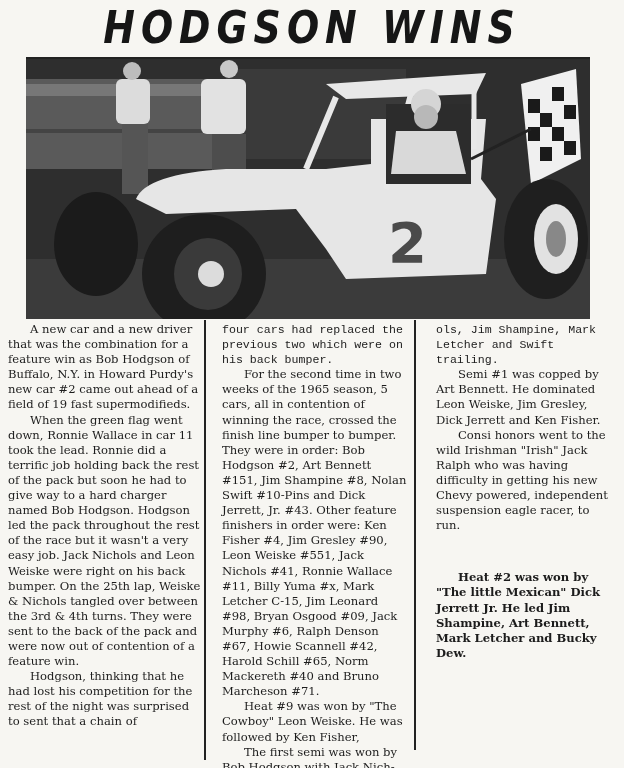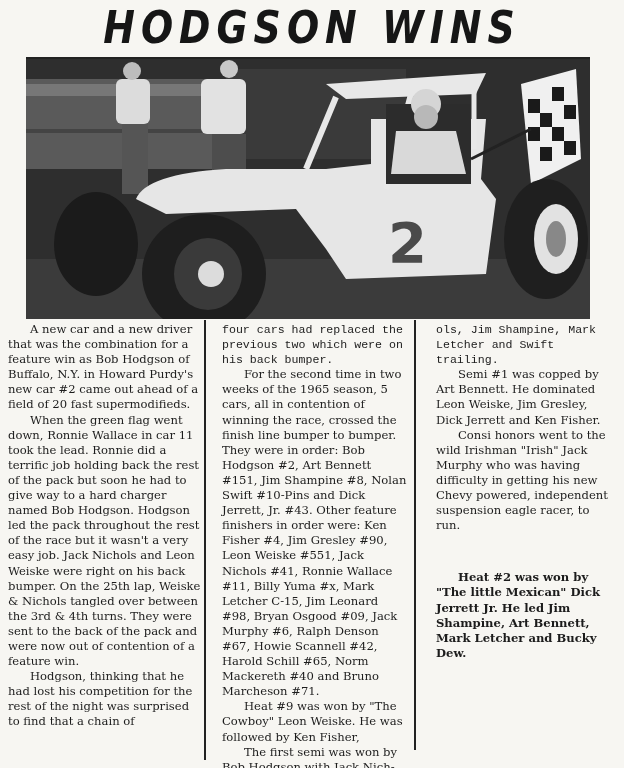--- a/index.html
+++ b/index.html
@@ -132,30 +132,30 @@
     <ellipse cx="520" cy="180" rx="42" ry="60" fill="#1f1f1f"></ellipse>
     <ellipse cx="530" cy="180" rx="22" ry="35" fill="#e2e2e2"></ellipse>
     <ellipse cx="530" cy="180" rx="10" ry="18" fill="#888"></ellipse>
   </svg>
 </div>
 
 <div class="rule" id="rule1"></div>
 <div class="rule" id="rule2"></div>
 
 <div class="col" id="col1">
-  <p class="first">A new car and a new driver that was the combination for a feature win as Bob Hodgson of Buffalo, N.Y. in Howard Purdy's new car #2 came out ahead of a field of 20 fast supermodifieds.</p>
+  <p class="first">A new car and a new driver that was the combination for a feature win as Bob Hodgson of Buffalo, N.Y. in Howard Purdy's new car #2 came out ahead of a field of 19 fast supermodifieds.</p>
   <p>When the green flag went down, Ronnie Wallace in car 11 took the lead. Ronnie did a terrific job holding back the rest of the pack but soon he had to give way to a hard charger named Bob Hodgson. Hodgson led the pack throughout the rest of the race but it wasn't a very easy job. Jack Nichols and Leon Weiske were right on his back bumper. On the 25th lap, Weiske &amp; Nichols tangled over between the 3rd &amp; 4th turns. They were sent to the back of the pack and were now out of contention of a feature win.</p>
-  <p>Hodgson, thinking that he had lost his competition for the rest of the night was surprised to find that a chain of</p>
+  <p>Hodgson, thinking that he had lost his competition for the rest of the night was surprised to sent that a chain of</p>
 </div>
 
 <div class="col" id="col2">
   <p class="cont">four cars had replaced the previous two which were on his back bumper.</p>
   <p>For the second time in two weeks of the 1965 season, 5 cars, all in contention of winning the race, crossed the finish line bumper to bumper. They were in order: Bob Hodgson #2, Art Bennett #151, Jim Shampine #8, Nolan Swift #10-Pins and Dick Jerrett, Jr. #43. Other feature finishers in order were: Ken Fisher #4, Jim Gresley #90, Leon Weiske #551, Jack Nichols #41, Ronnie Wallace #11, Billy Yuma #x, Mark Letcher C-15, Jim Leonard #98, Bryan Osgood #09, Jack Murphy #6, Ralph Denson #67, Howie Scannell #42, Harold Schill #65, Norm Mackereth #40 and Bruno Marcheson #71.</p>
   <p>Heat #9 was won by "The Cowboy" Leon Weiske. He was followed by Ken Fisher,</p>
   <p>The first semi was won by Bob Hodgson with Jack Nich-</p>
 </div>
 
 <div class="col" id="col3">
   <p class="cont">ols, Jim Shampine, Mark Letcher and Swift trailing.</p>
   <p>Semi #1 was copped by Art Bennett. He dominated Leon Weiske, Jim Gresley, Dick Jerrett and Ken Fisher.</p>
-  <p>Consi honors went to the wild Irishman "Irish" Jack Murphy who was having difficulty in getting his new Chevy powered, independent suspension eagle racer, to run.</p>
+  <p>Consi honors went to the wild Irishman "Irish" Jack Ralph who was having difficulty in getting his new Chevy powered, independent suspension eagle racer, to run.</p>
   <p class="gap">Heat #2 was won by "The little Mexican" Dick Jerrett Jr. He led Jim Shampine, Art Bennett, Mark Letcher and Bucky Dew.</p>
 </div>
 
 </body></html>

